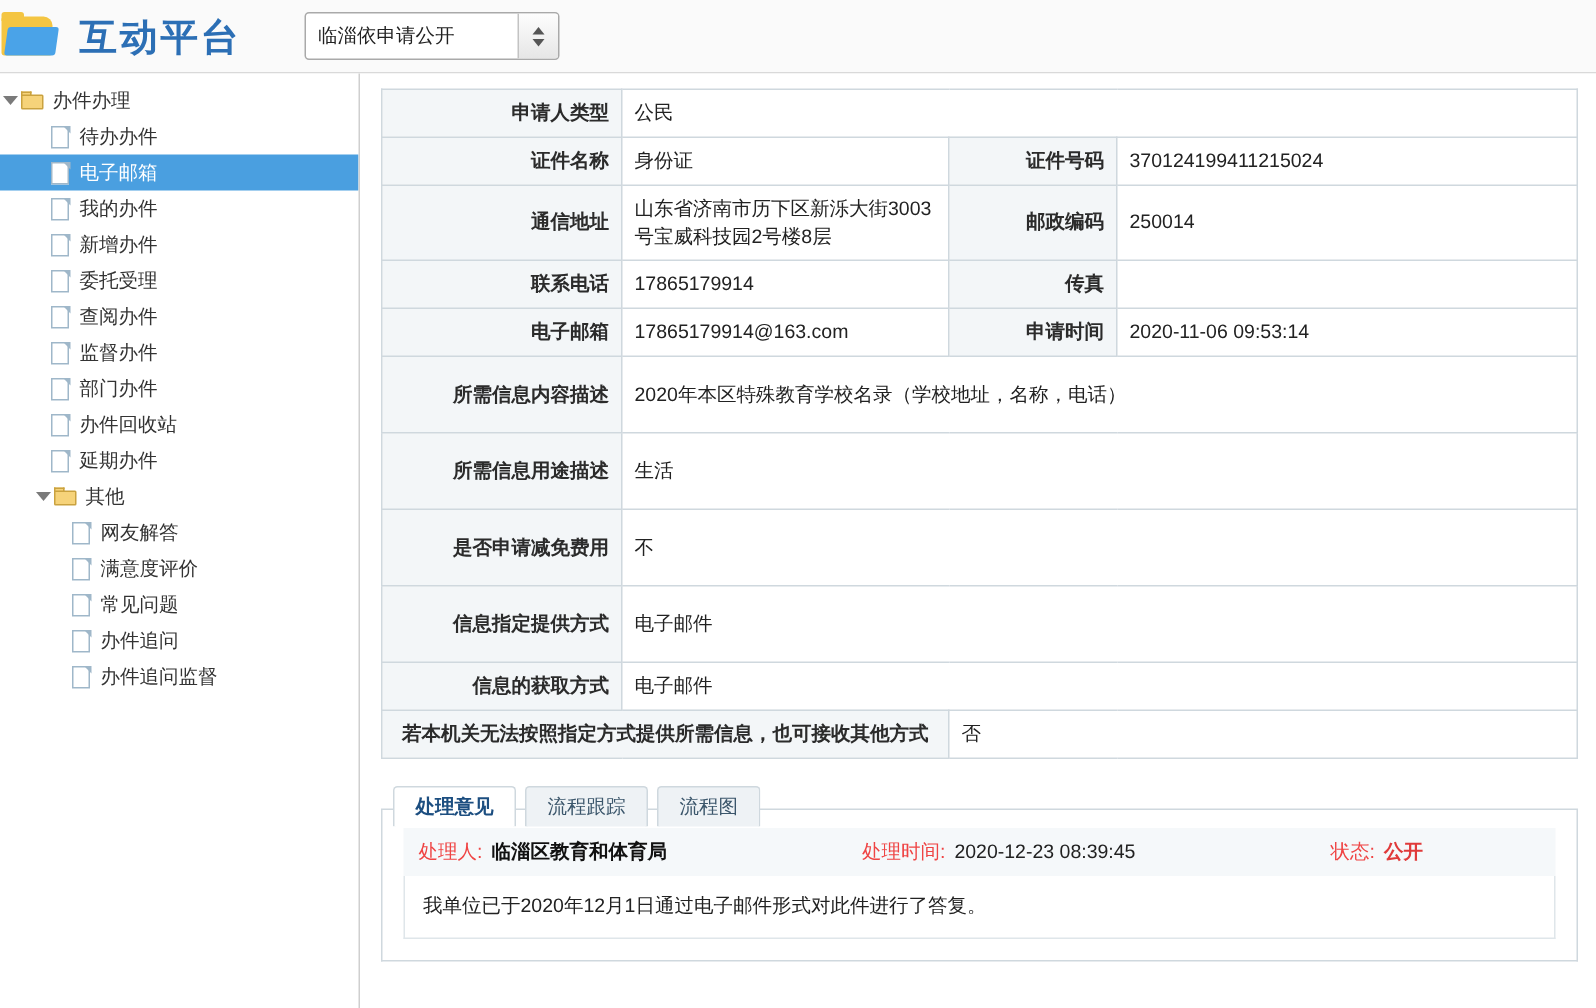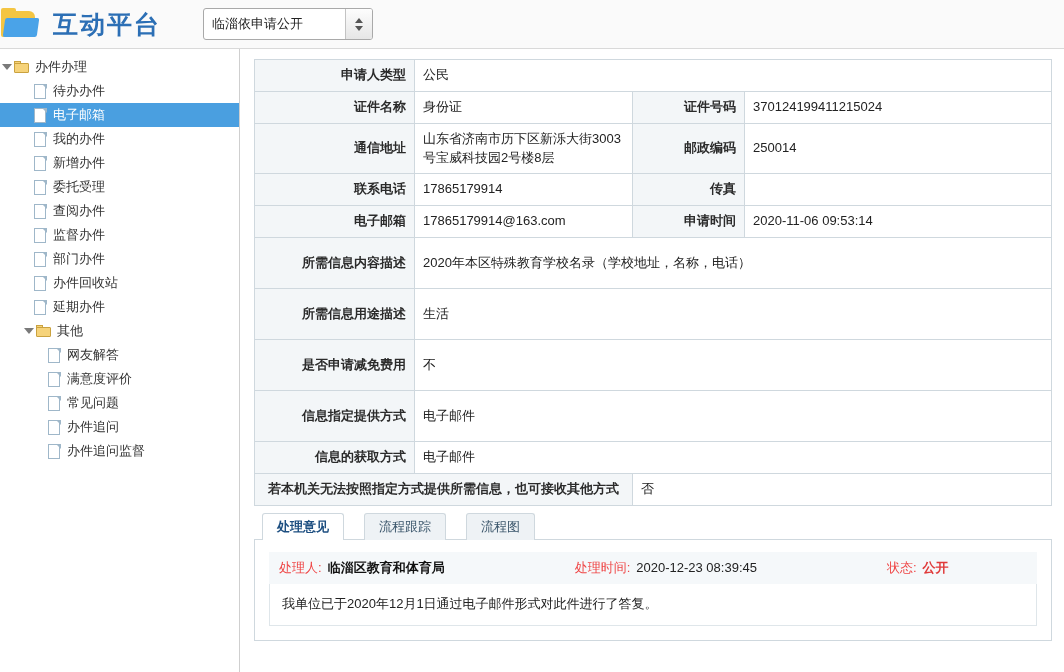--- a/index.html
+++ b/index.html
@@ -242,24 +242,24 @@
     padding-left: 8px;
     box-sizing: border-box;
   }
   .tab {
     border: 1px solid #cfd8de;
     border-bottom: none;
     background: #eef2f5;
     padding: 4px 14px;
     font-size: 13px;
     color: #3b566b;
-    margin-right: 20px;
+    margin-right: 6px;
     border-radius: 3px 3px 0 0;
     position: relative;
-    top: 1px;
+    top: 12px;
   }
   .tab.active {
     background: #fff;
     color: #1c4e80;
     font-weight: bold;
   }
   .tab-panel {
     border: 1px solid #cfd8de;
     border-top: none;
     background: #fff;

